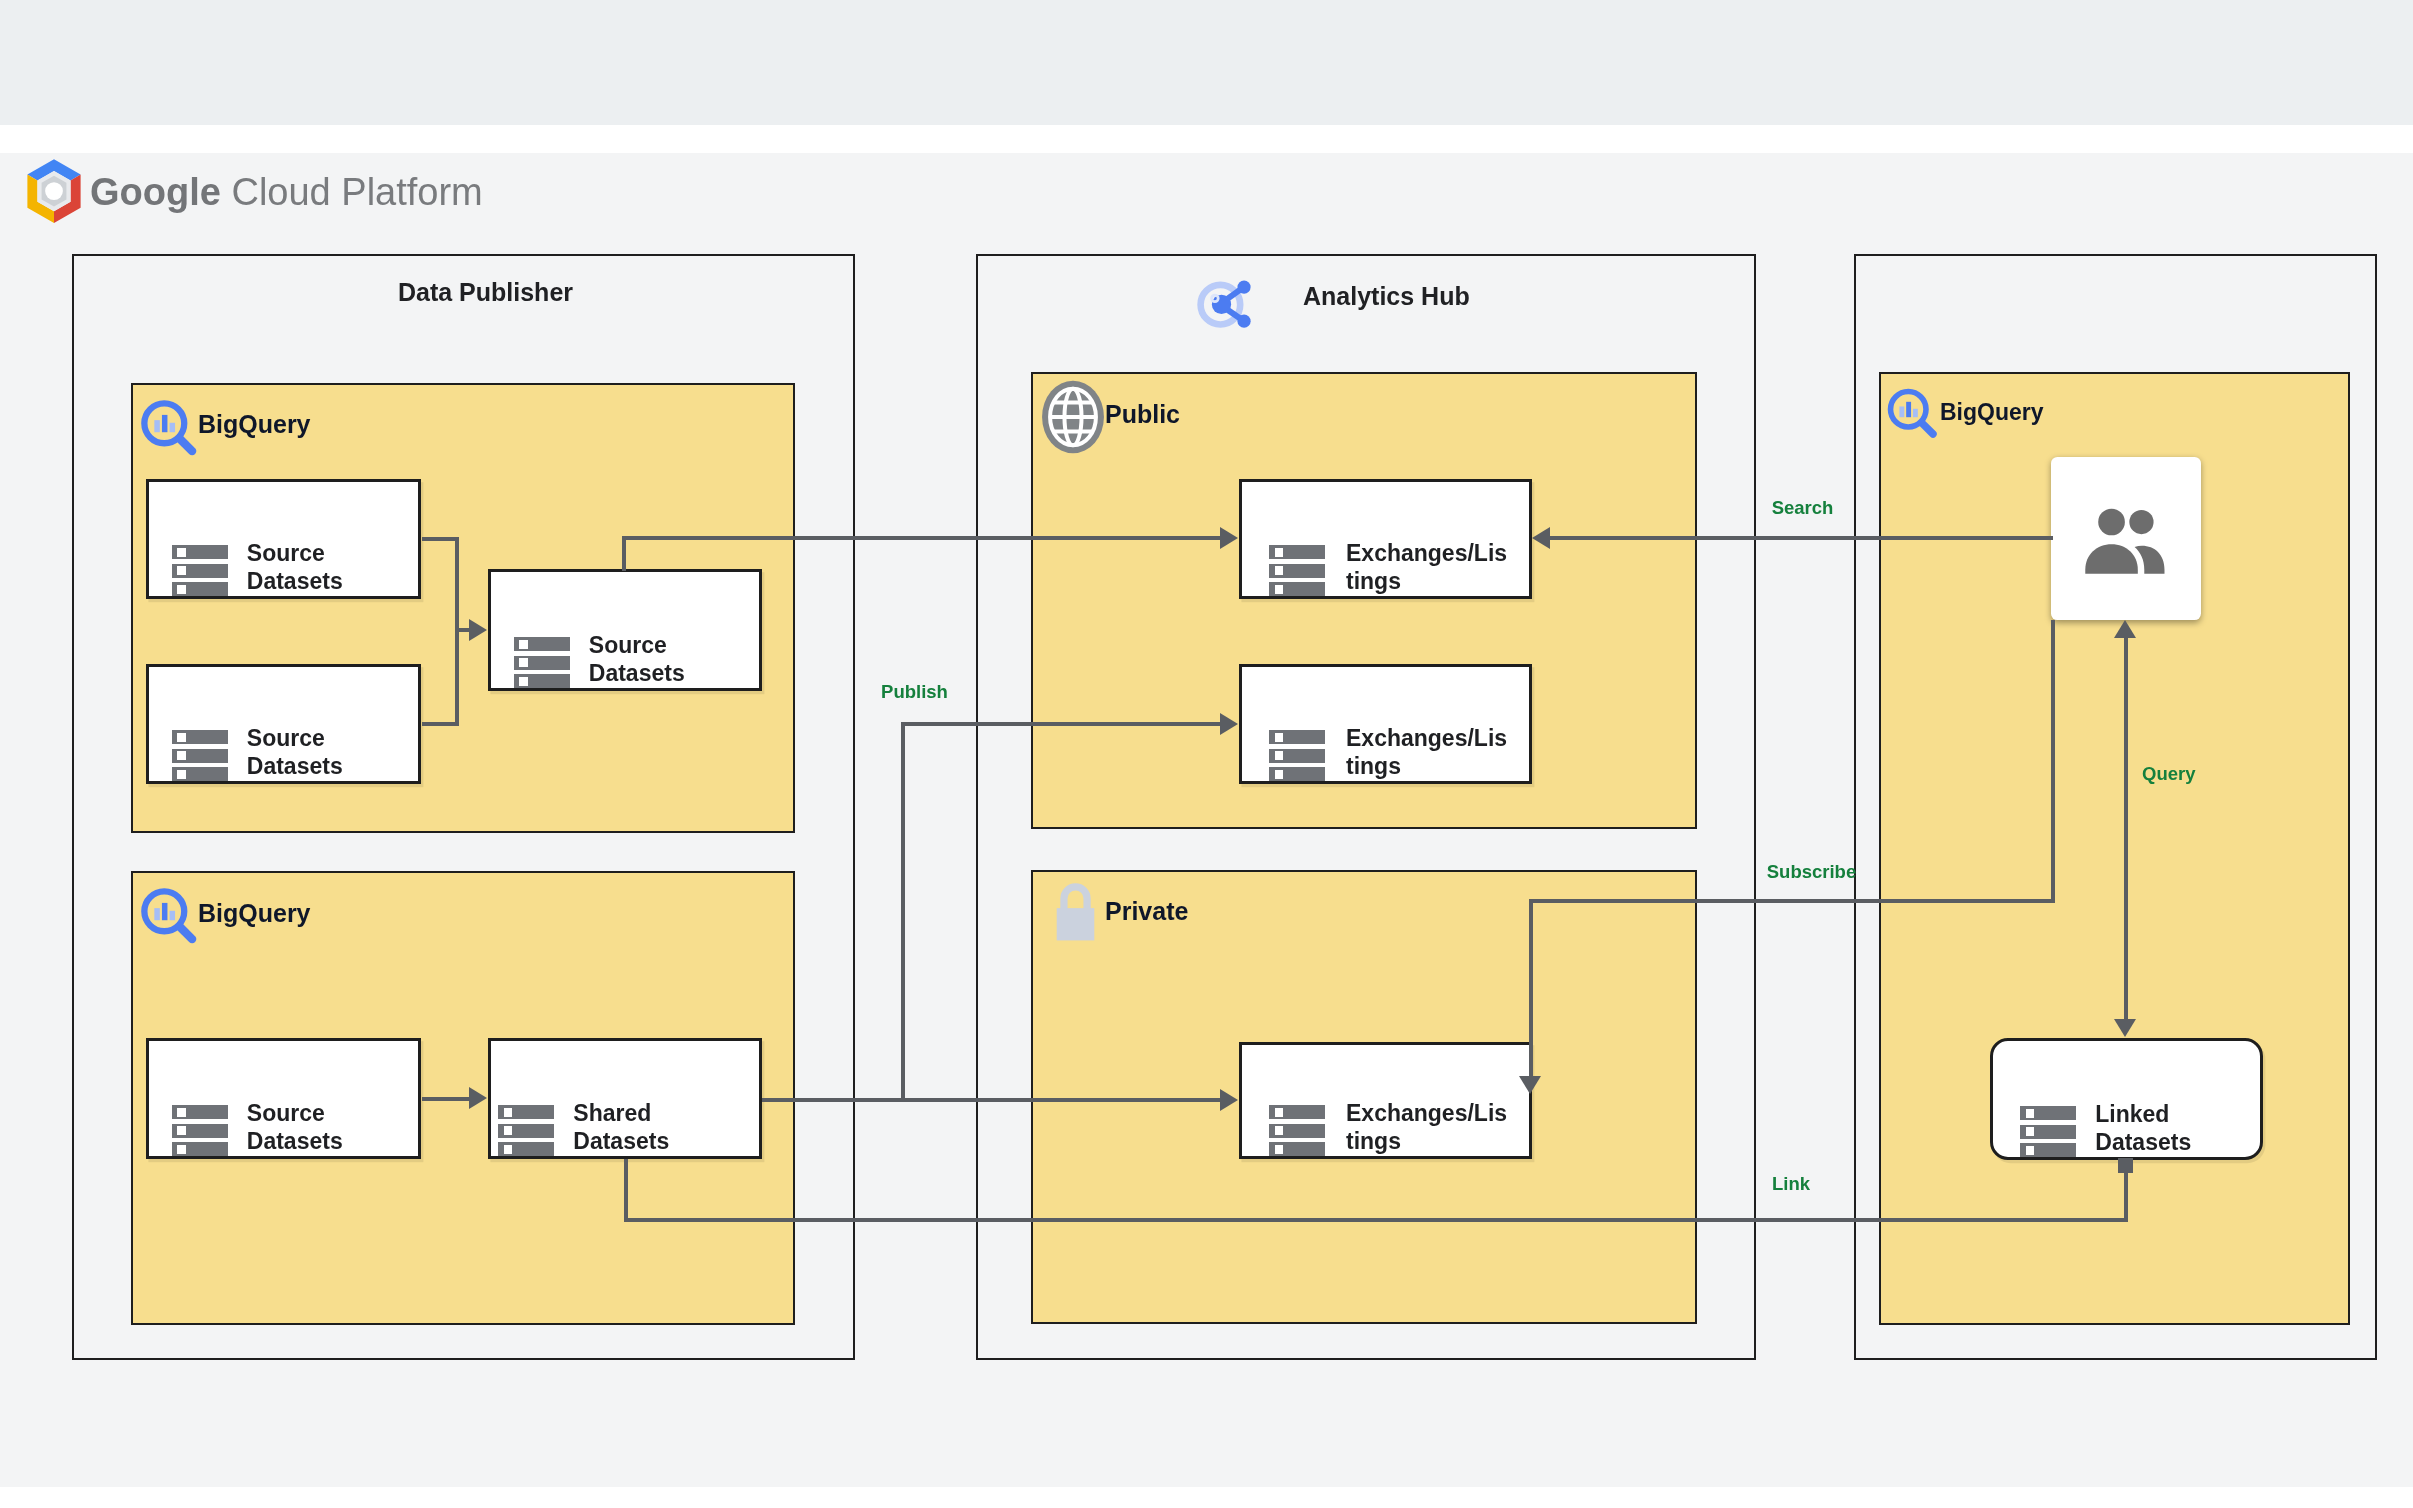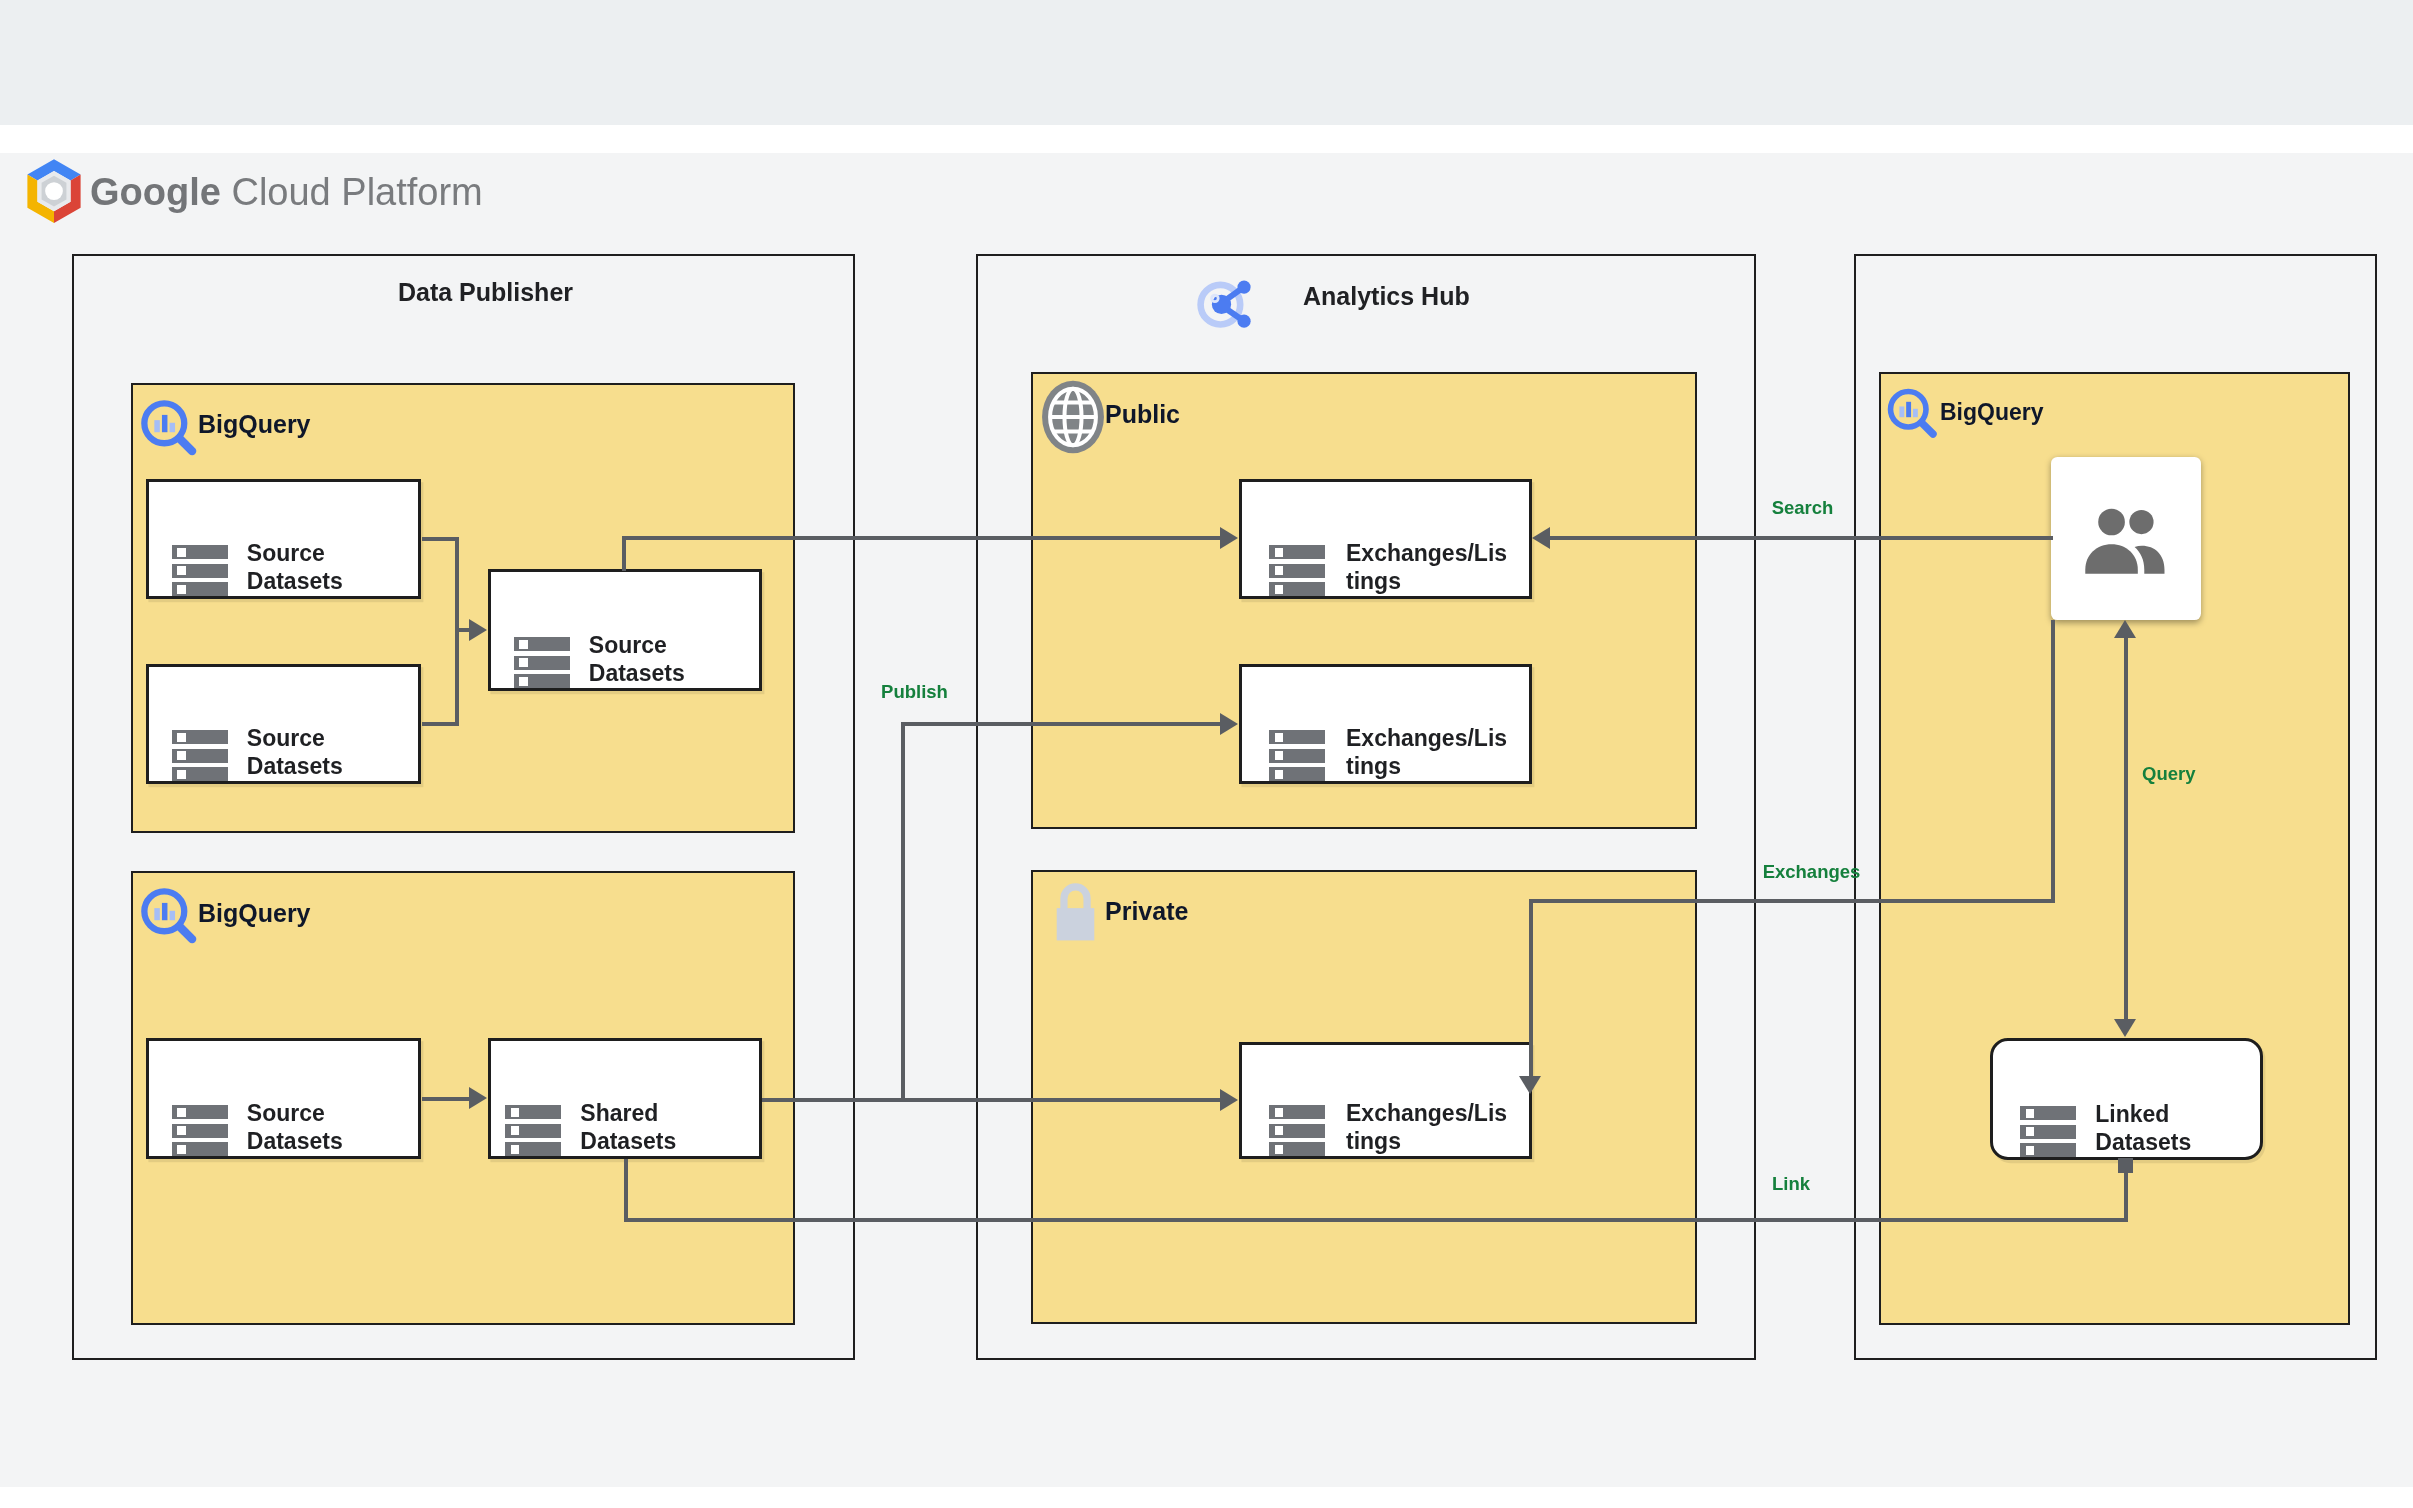--- a/index.html
+++ b/index.html
@@ -165,21 +165,21 @@
     <span class="node-label" style="width:109px;">Source Datasets</span>
   </div>
   <div class="node abs" style="left:146px;top:1038px;width:275px;height:121px;padding-left:22.5px;gap:19.3px;">
     <span class="ds">
         <i></i>
         <i></i>
         <i></i>
       </span>
     <span class="node-label" style="width:109px;">Source Datasets</span>
   </div>
-  <div class="node abs" style="left:488px;top:1038px;width:274px;height:121px;padding-left:14px;gap:19.3px;">
+  <div class="node abs" style="left:488px;top:1038px;width:274px;height:121px;padding-left:7px;gap:19.3px;">
     <span class="ds">
         <i></i>
         <i></i>
         <i></i>
       </span>
     <span class="node-label" style="width:109px;">Shared Datasets</span>
   </div>
 
   <div class="node abs" style="left:1239px;top:479px;width:293px;height:120px;padding-left:27px;gap:21px;">
     <span class="ds">
@@ -248,21 +248,21 @@
   <div class="hl abs" style="left:762px;top:1098px;width:459px;"></div>
   <div class="ar abs" style="left:1220px;top:1089px;"></div>
 
   <div class="hl abs" style="left:422px;top:1097px;width:50px;"></div>
   <div class="ar abs" style="left:469px;top:1087px;"></div>
 
   <div class="vl abs" style="left:2051px;top:620px;height:280px;"></div>
   <div class="hl abs" style="left:1529px;top:899px;width:526px;"></div>
   <div class="vl abs" style="left:1529px;top:899px;height:179px;"></div>
   <div class="ad abs" style="left:1519px;top:1076px;"></div>
-  <div class="edge-label abs" style="left:1731px;top:861px;width:161px;">Exchanges</div>
+  <div class="edge-label abs" style="left:1731px;top:861px;width:161px;">Subscribe</div>
 
   <div class="vl abs" style="left:2124px;top:637px;height:384px;"></div>
   <div class="au abs" style="left:2114px;top:620px;"></div>
   <div class="ad abs" style="left:2114px;top:1019px;"></div>
   <div class="edge-label abs" style="left:2142px;top:763px;width:97px;text-align:left;">Query</div>
 
   <div class="sq abs" style="left:2118px;top:1158px;"></div>
   <div class="vl abs" style="left:2124px;top:1160px;height:62px;"></div>
   <div class="hl abs" style="left:624px;top:1218px;width:1504px;"></div>
   <div class="vl abs" style="left:624px;top:1159px;height:63px;"></div>

